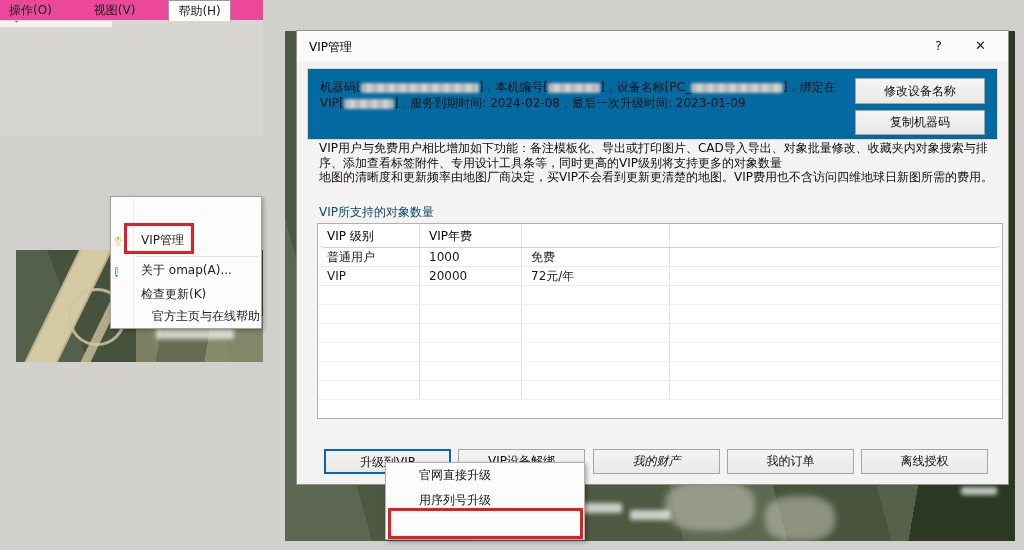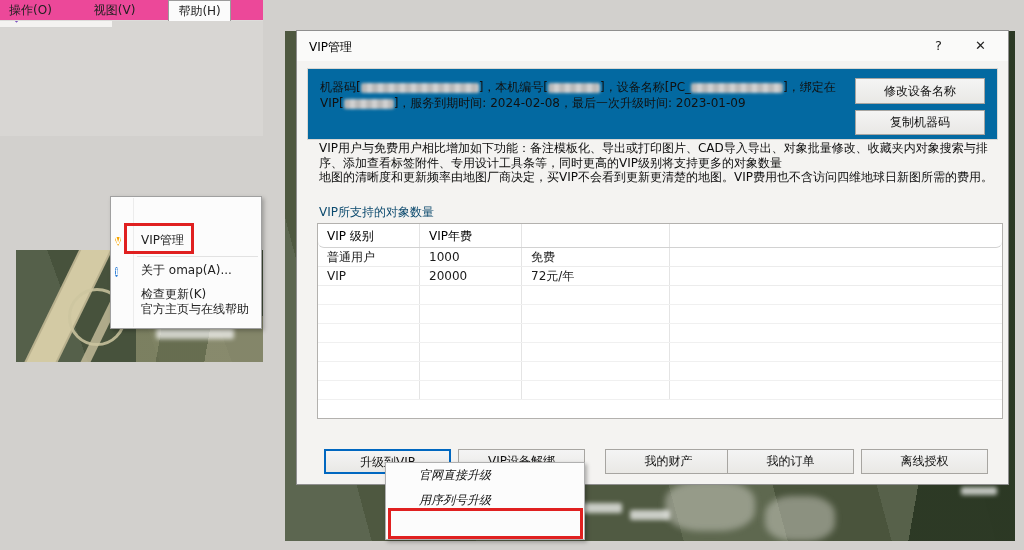--- a/index.html
+++ b/index.html
@@ -69,21 +69,21 @@
   .trow { display:grid; grid-template-columns:102px 102px 148px 1fr; }
   .trow > div { padding-left:9px; overflow:hidden; white-space:nowrap; }
   .trow > div:nth-child(-n+3) { border-right:1px solid #e4e4e4; }
   .thead { height:24px; line-height:24px; border-bottom:1px solid #d2d2d2; color:#000;border-radius:6px; }
   .tdata { height:19px; line-height:18px; border-bottom:1px solid #ececec; }
   .tempty { height:19px; border-bottom:1px solid #f0f0f0; }
   .bbtn { position:absolute; top:418px; width:127px; height:25px; line-height:22px; }
   .bbtn.focused { border:2px solid #0067c0; }
 
   
-  .popup { left:385px; top:462px; width:200px; height:78px; background:#fcfcfc; border:1px solid #b0b0b0; box-shadow:2px 2px 4px rgba(0,0,0,.3); z-index:20;font-style:italic; }
+  .popup { left:385px; top:462px; width:200px; height:78px; background:#fcfcfc; border:1px solid #b0b0b0; box-shadow:2px 2px 4px rgba(0,0,0,.3); z-index:20; }
   .pm-item { height:25px; line-height:25px; padding-left:33px; color:#111; }
   .pm-item.selected { background:#bfe2f8; }
 </style>
 </head>
 <body>
 
 <div class="abs menubar">
   <div class="menu-item">操作(O)</div>
   <div class="menu-item">视图(V)</div>
   <div class="menu-item open">帮助(H)</div>
@@ -115,21 +115,21 @@
   </div>
   <div class="hm-sep" style="top:59px;"></div>
   <div class="hm-item" style="top:62px;">
     <span class="hm-icon"><span class="ic-info">i</span></span>
     <span class="hm-label">关于 omap(A)...</span>
   </div>
   <div class="hm-item" style="top:86px;">
     <span class="hm-icon"></span>
     <span class="hm-label">检查更新(K)</span>
   </div>
-  <div class="hm-item" style="top:101px;">
+  <div class="hm-item" style="top:108px;justify-content:space-between;">
     <span class="hm-icon"></span>
     <span class="hm-label">官方主页与在线帮助</span>
   </div>
 </div>
 
 <div class="abs red-box" style="left:124px;top:223px;width:70px;height:31px;"></div>
 
 <div class="abs map-right">
   <div class="village" style="left:380px;top:450px;width:90px;height:50px;"></div>
   <div class="village" style="left:480px;top:465px;width:70px;height:45px;"></div>
@@ -216,21 +216,21 @@
     <div class="trow tempty">
         <div></div>
         <div></div>
         <div></div>
         <div></div>
       </div>
   </div>
 
   <div class="btn bbtn focused" style="left:27px;">升级到VIP</div>
   <div class="btn bbtn" style="left:161px;">VIP设备解绑</div>
-  <div class="btn bbtn" style="left:308px;">我的财产</div>
+  <div class="btn bbtn" style="left:296px;font-style:italic;">我的财产</div>
   <div class="btn bbtn" style="left:430px;">我的订单</div>
   <div class="btn bbtn" style="left:564px;">离线授权</div>
 </div>
 
 <div class="abs popup">
   <div class="pm-item">官网直接升级</div>
   <div class="pm-item">用序列号升级</div>
 </div>
 
 <div class="abs red-box" style="left:388px;top:508px;width:195px;height:31px;"></div>

